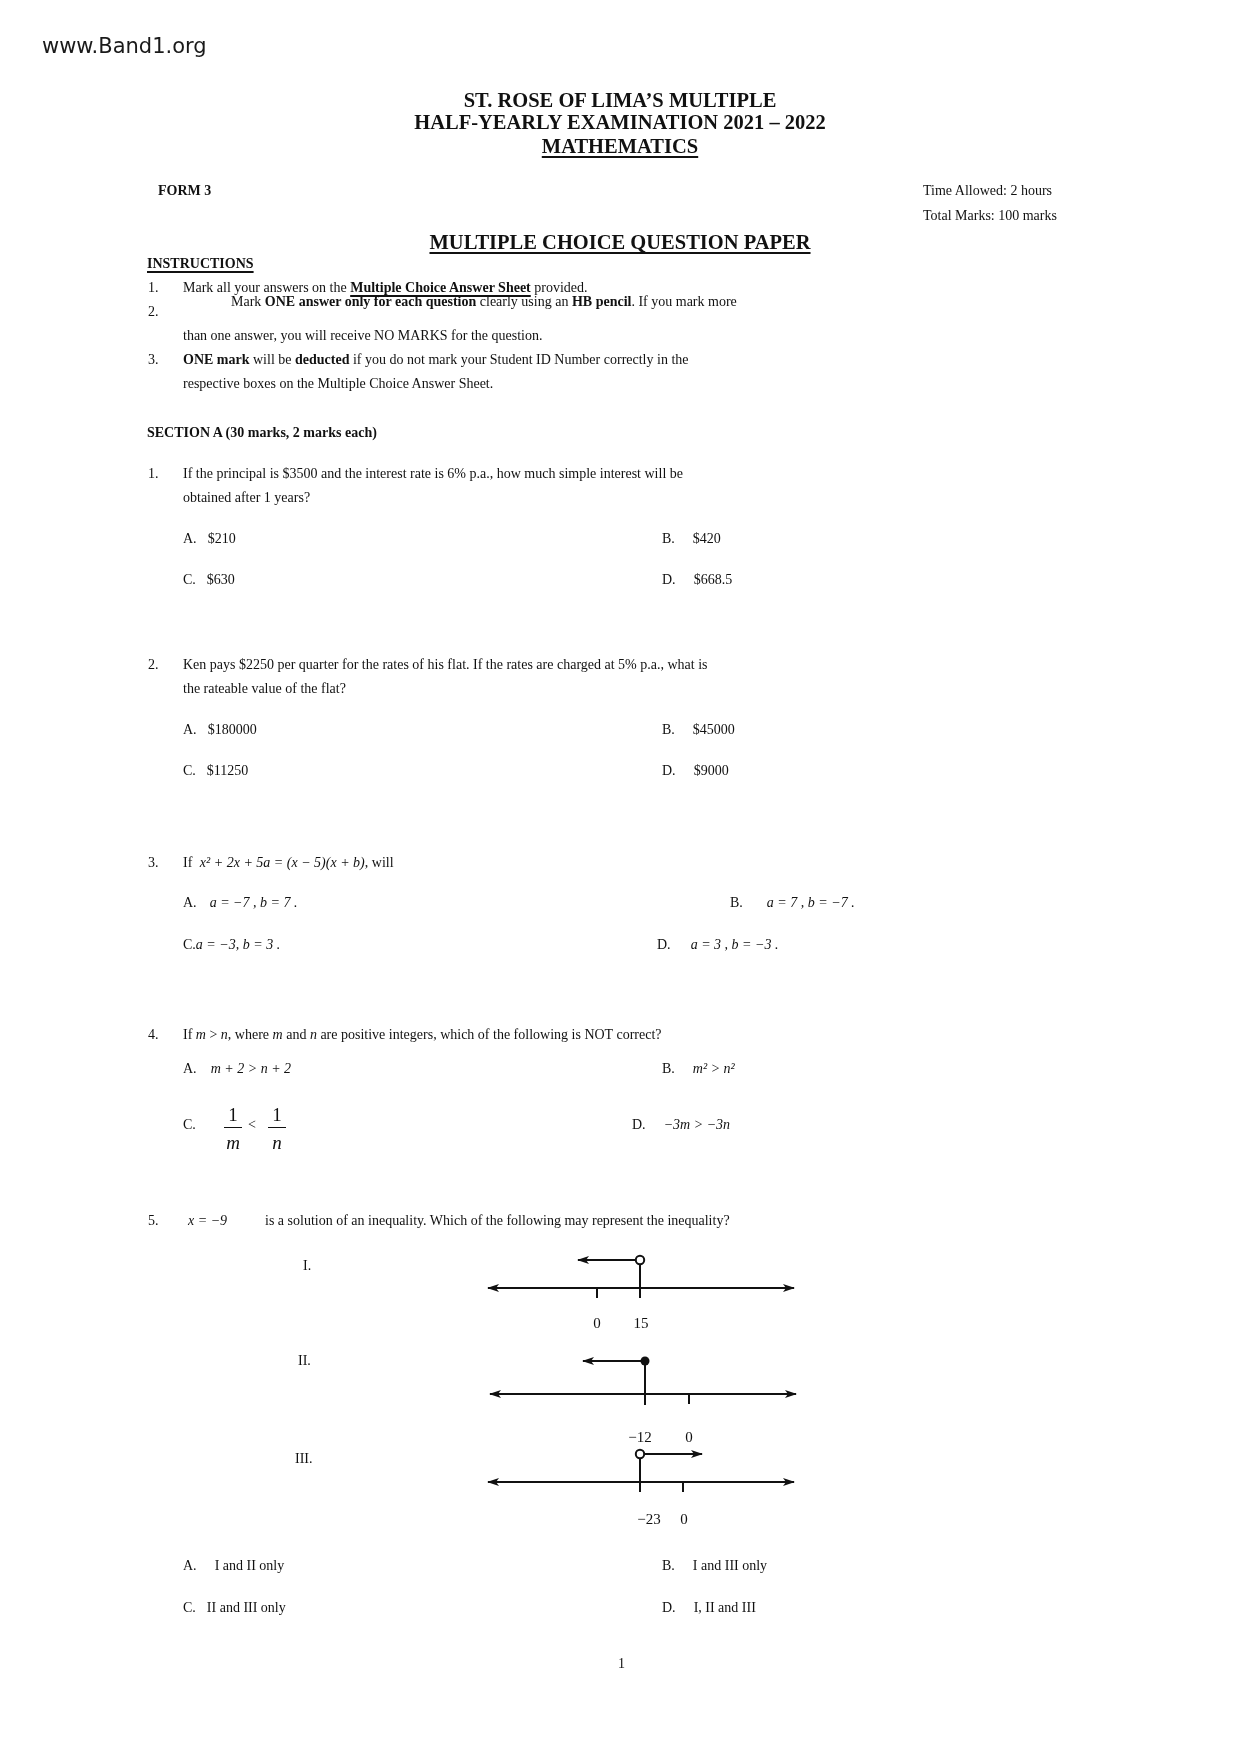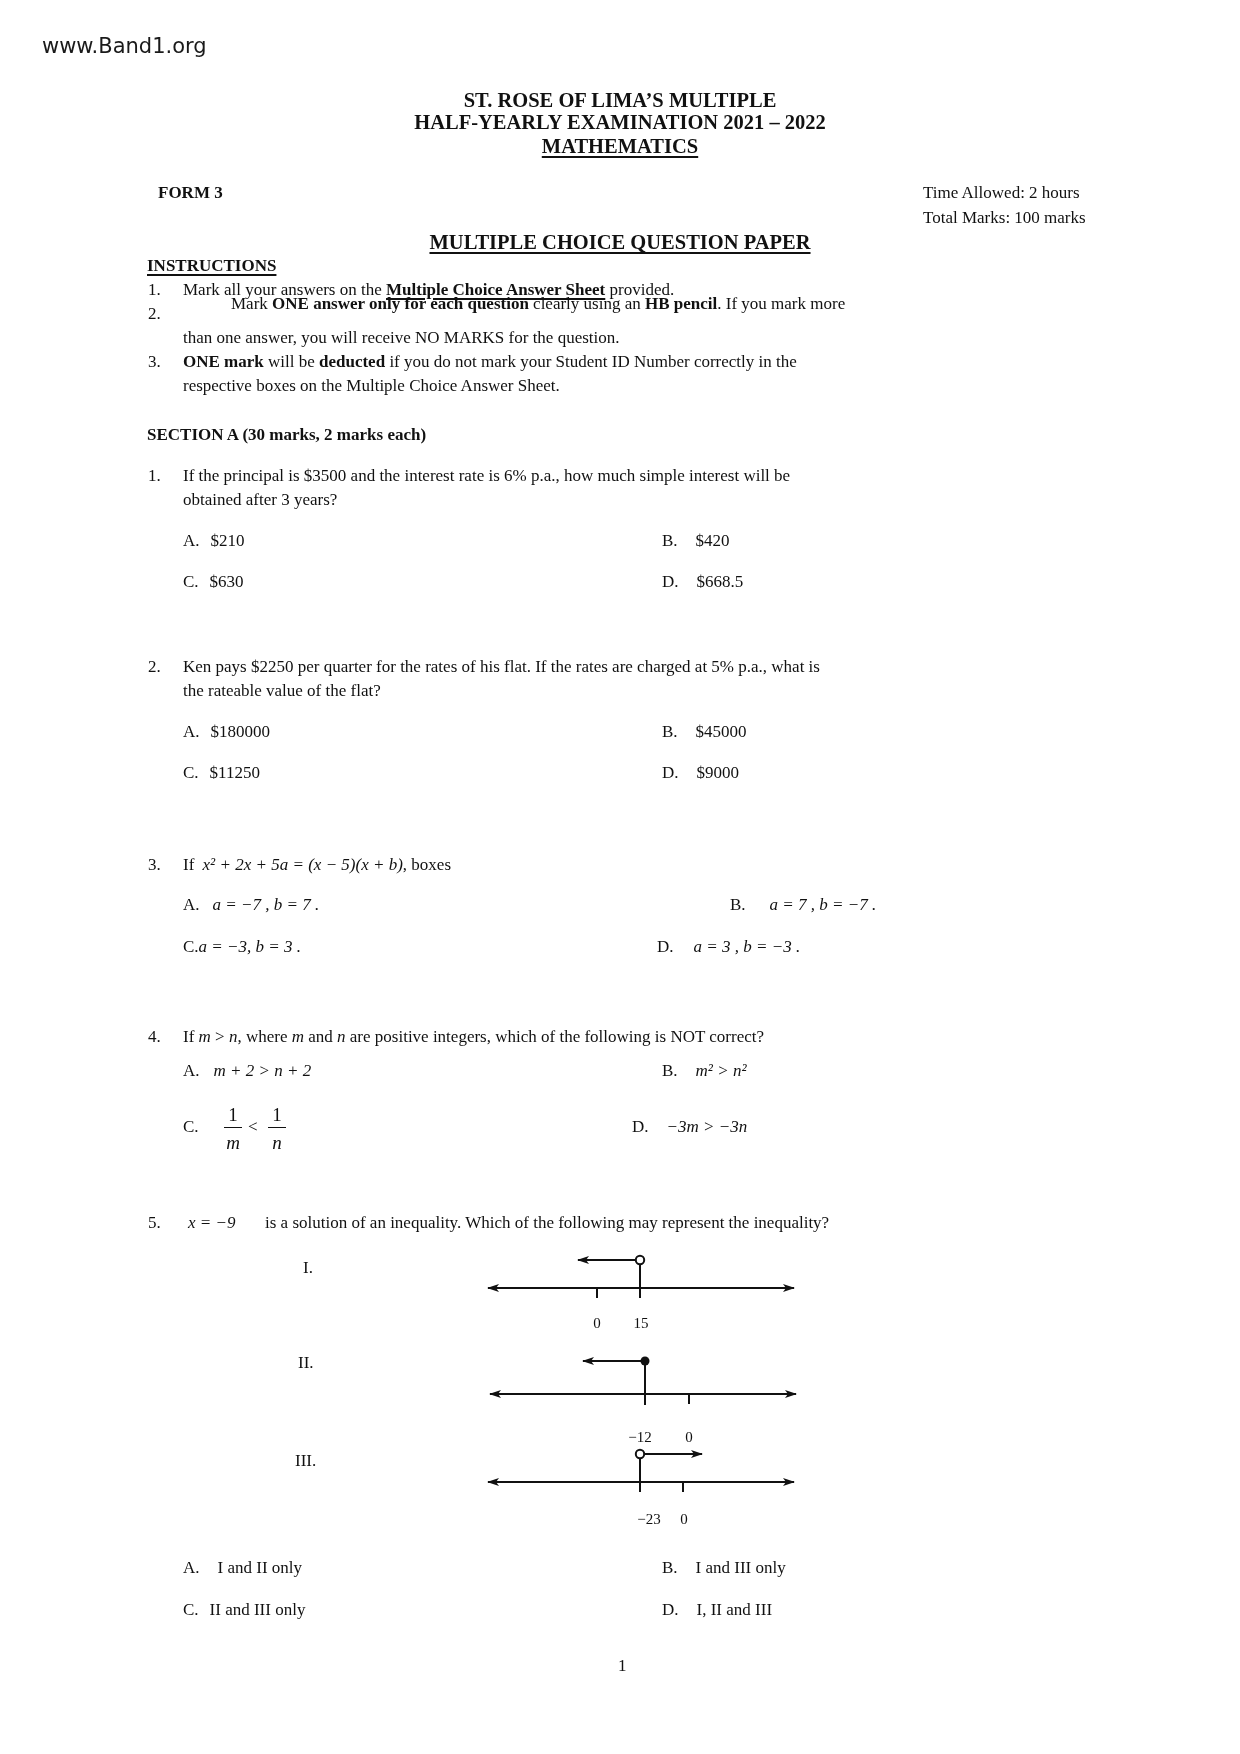--- a/index.html
+++ b/index.html
@@ -2,21 +2,21 @@
 <html><head>
 <meta charset="utf-8">
 <style>
   html, body { margin: 0; padding: 0; background: #ffffff; }
   body { width: 1240px; height: 1754px; position: relative; overflow: hidden;
          font-family: "Liberation Serif", "DejaVu Serif", serif; color: #111111; }
   .abs { position: absolute; white-space: nowrap; line-height: 1; }
   .wm { font-family: "DejaVu Sans", "Liberation Sans", sans-serif; font-size: 21px; color: #1a1a1a; }
   .hdr { font-weight: bold; font-size: 20.5px; left: 0; width: 1240px; text-align: center; }
   .u { text-decoration: underline; text-decoration-thickness: 2px; text-underline-offset: 3px; }
-  .t { font-size: 17px; }
+  .t { font-size: 14px; }
   .b { font-weight: bold; }
   .i { font-style: italic; }
   .frac { position: absolute; font-size: 19px; font-style: italic; text-align: center; width: 22px; line-height: 1; }
   .fracbar { position: absolute; height: 1.4px; background: #111; width: 18px; }
   svg.nl { position: absolute; left: 0; top: 0; overflow: visible; }
   .nlab { font-size: 15px; position: absolute; white-space: nowrap; line-height: 1; transform: translateX(-50%); }
 </style>
 </head>
 <body>
 
@@ -48,38 +48,38 @@
 <div class="abs t" style="left:148px; top:353px;">3.</div>
 <div class="abs t" style="left:183px; top:353px;">
   <span class="b">ONE mark</span><span> will be </span><span class="b">deducted</span><span> if you do not mark your Student ID Number correctly in the</span>
 </div>
 <div class="abs t" style="left:183px; top:377px;">respective boxes on the Multiple Choice Answer Sheet.</div>
 
 <div class="abs t b" style="left:147px; top:426px;">SECTION A (30 marks, 2 marks each)</div>
 
 <div class="abs t" style="left:148px; top:467px;">1.</div>
 <div class="abs t" style="left:183px; top:467px;">If the principal is $3500 and the interest rate is 6% p.a., how much simple interest will be</div>
-<div class="abs t" style="left:183px; top:491px;">obtained after 3 years?</div>
+<div class="abs t" style="left:183px; top:491px;">obtained after 1 years?</div>
 <div class="abs t" style="left:183px; top:532px;"><span>A.</span><span style="margin-left:11px">$210</span></div>
 <div class="abs t" style="left:662px; top:532px;"><span>B.</span><span style="margin-left:18px">$420</span></div>
 <div class="abs t" style="left:183px; top:573px;"><span>C.</span><span style="margin-left:11px">$630</span></div>
 <div class="abs t" style="left:662px; top:573px;"><span>D.</span><span style="margin-left:18px">$668.5</span></div>
 
 <div class="abs t" style="left:148px; top:658px;">2.</div>
 <div class="abs t" style="left:183px; top:658px;">Ken pays $2250 per quarter for the rates of his flat. If the rates are charged at 5% p.a., what is</div>
 <div class="abs t" style="left:183px; top:682px;">the rateable value of the flat?</div>
 <div class="abs t" style="left:183px; top:723px;"><span>A.</span><span style="margin-left:11px">$180000</span></div>
 <div class="abs t" style="left:662px; top:723px;"><span>B.</span><span style="margin-left:18px">$45000</span></div>
 <div class="abs t" style="left:183px; top:764px;"><span>C.</span><span style="margin-left:11px">$11250</span></div>
 <div class="abs t" style="left:662px; top:764px;"><span>D.</span><span style="margin-left:18px">$9000</span></div>
 
 <div class="abs t" style="left:148px; top:856px;">3.</div>
 <div class="abs t" style="left:183px; top:856px;">
   <span>If</span>
-  <span class="i" style="margin-left:4px">x² + 2x + 5a = (x − 5)(x + b)</span><span>, boxes</span>
+  <span class="i" style="margin-left:4px">x² + 2x + 5a = (x − 5)(x + b)</span><span>, will</span>
 </div>
 <div class="abs t" style="left:183px; top:896px;"><span>A.</span><span class="i" style="margin-left:13px">a = −7 , b = 7 .</span></div>
 <div class="abs t" style="left:730px; top:896px;"><span>B.</span><span class="i" style="margin-left:24px">a = 7 , b = −7 .</span></div>
 <div class="abs t" style="left:183px; top:938px;"><span>C.</span><span class="i" style="">a = −3, b = 3  .</span></div>
 <div class="abs t" style="left:657px; top:938px;"><span>D.</span><span class="i" style="margin-left:20px">a = 3 , b = −3 .</span></div>
 
 <div class="abs t" style="left:148px; top:1028px;">4.</div>
 <div class="abs t" style="left:183px; top:1028px;">
   <span>If </span><span class="i">m</span><span> &gt; </span><span class="i">n</span><span>, where </span><span class="i">m</span><span> and </span><span class="i">n</span><span> are positive integers, which of the following is NOT correct?</span>
 </div>

